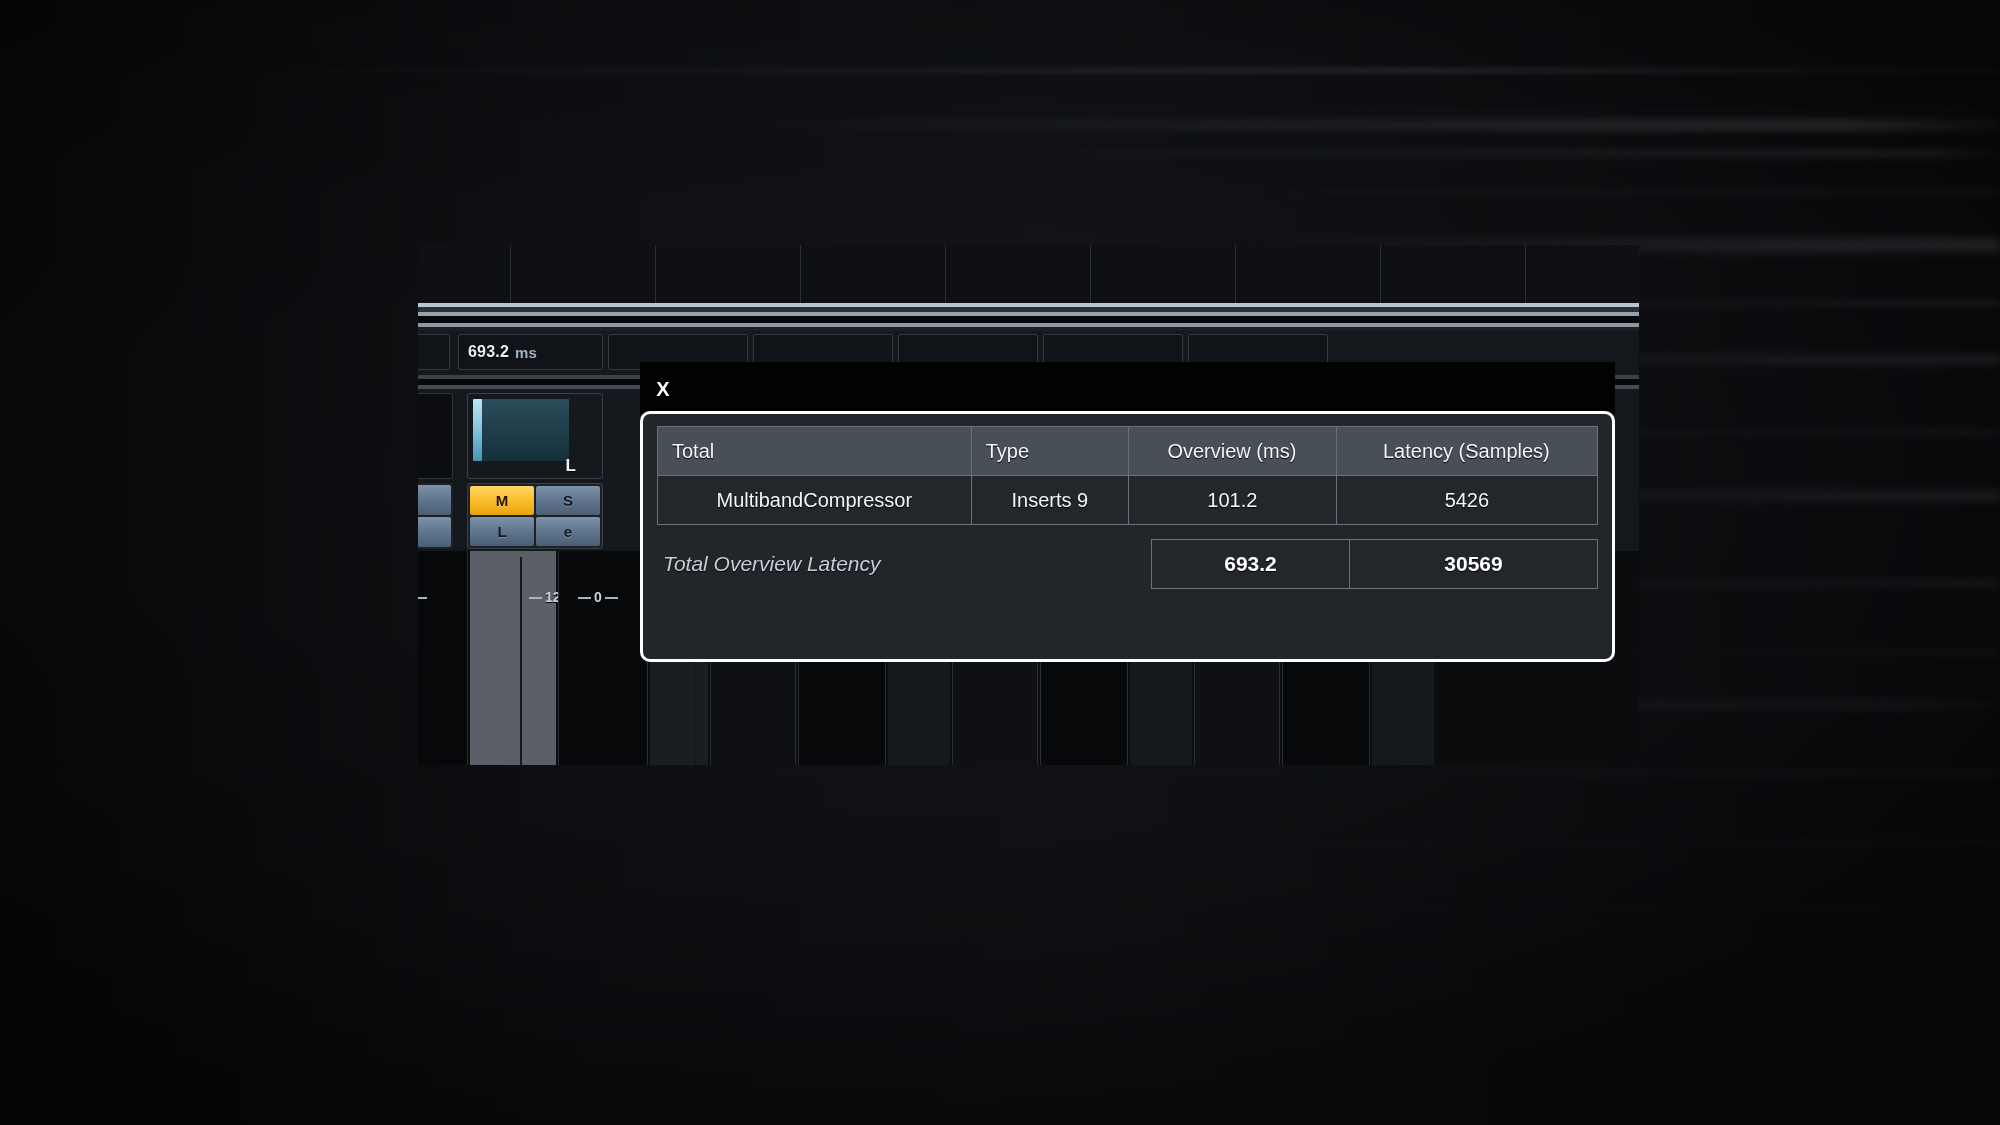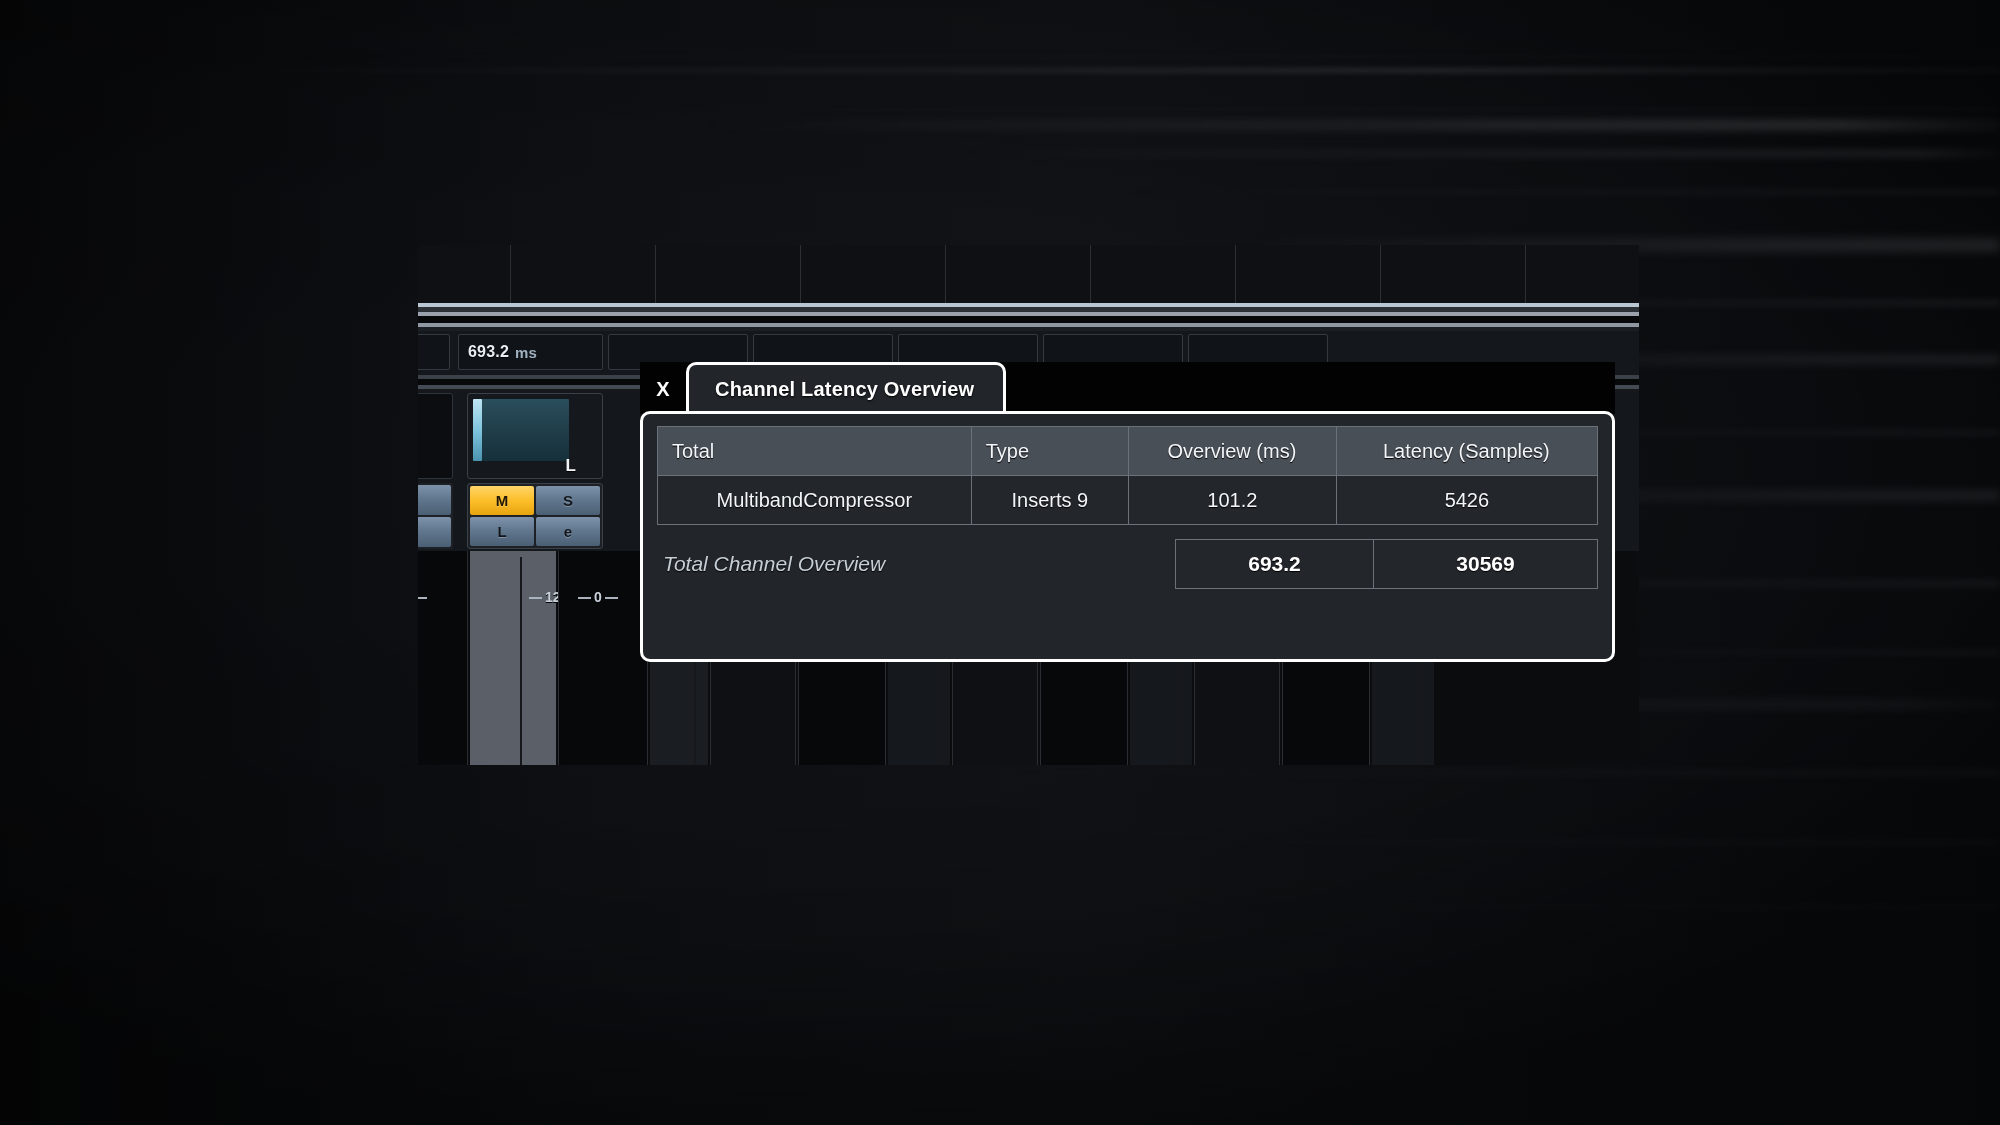--- a/index.html
+++ b/index.html
@@ -397,21 +397,21 @@
     display: flex;
     align-items: center;
     justify-content: center;
     color: #ffffff;
     font-size: 21px;
     font-weight: bold;
     background: #23272c;
     text-shadow: 0 1px 1px #000;
   }
   .total-box.ms  { width: 198px; border-right: none; }
-  .total-box.smp { width: 225px; }
+  .total-box.smp { width: 249px; }
 </style>
 </head>
 <body>
 
 <div id="stage">
 
   <div class="bg-base"></div>
   <div class="streak s17"></div>
   <div class="streak s1"></div>
   <div class="streak s16"></div>
@@ -548,23 +548,20 @@
       <div class="fader-col" style="left:954px; width:62px; background:#15181c;">
         <div class="scale-line" style="left:48px;"></div>
       </div>
     </div>
   </div>
 
   <div id="dialog-wrap">
 
     <div class="tabstrip">
       <div class="close-x">X</div>
-      <div class="titletab">
-        <span class="title-text">Channel Latency Overview</span>
-      </div>
     </div>
 
     <div class="dialog-body">
       <table class="latency">
         <colgroup>
           <col class="c-name">
             <col class="c-type">
             <col class="c-ms">
             <col class="c-smp">
         </colgroup>
@@ -580,21 +577,21 @@
           <tr>
             <td class="nm">MultibandCompressor</td>
             <td>Inserts 9</td>
             <td>101.2</td>
             <td>5426</td>
           </tr>
         </tbody>
       </table>
 
       <div class="total-row">
-        <div class="total-label">Total Channel Overview</div>
+        <div class="total-label">Total Overview Latency</div>
         <div class="total-spacer"></div>
         <div class="total-box ms">693.2</div>
         <div class="total-box smp">30569</div>
       </div>
     </div>
   </div>
 
 </div>
 
 </body></html>

